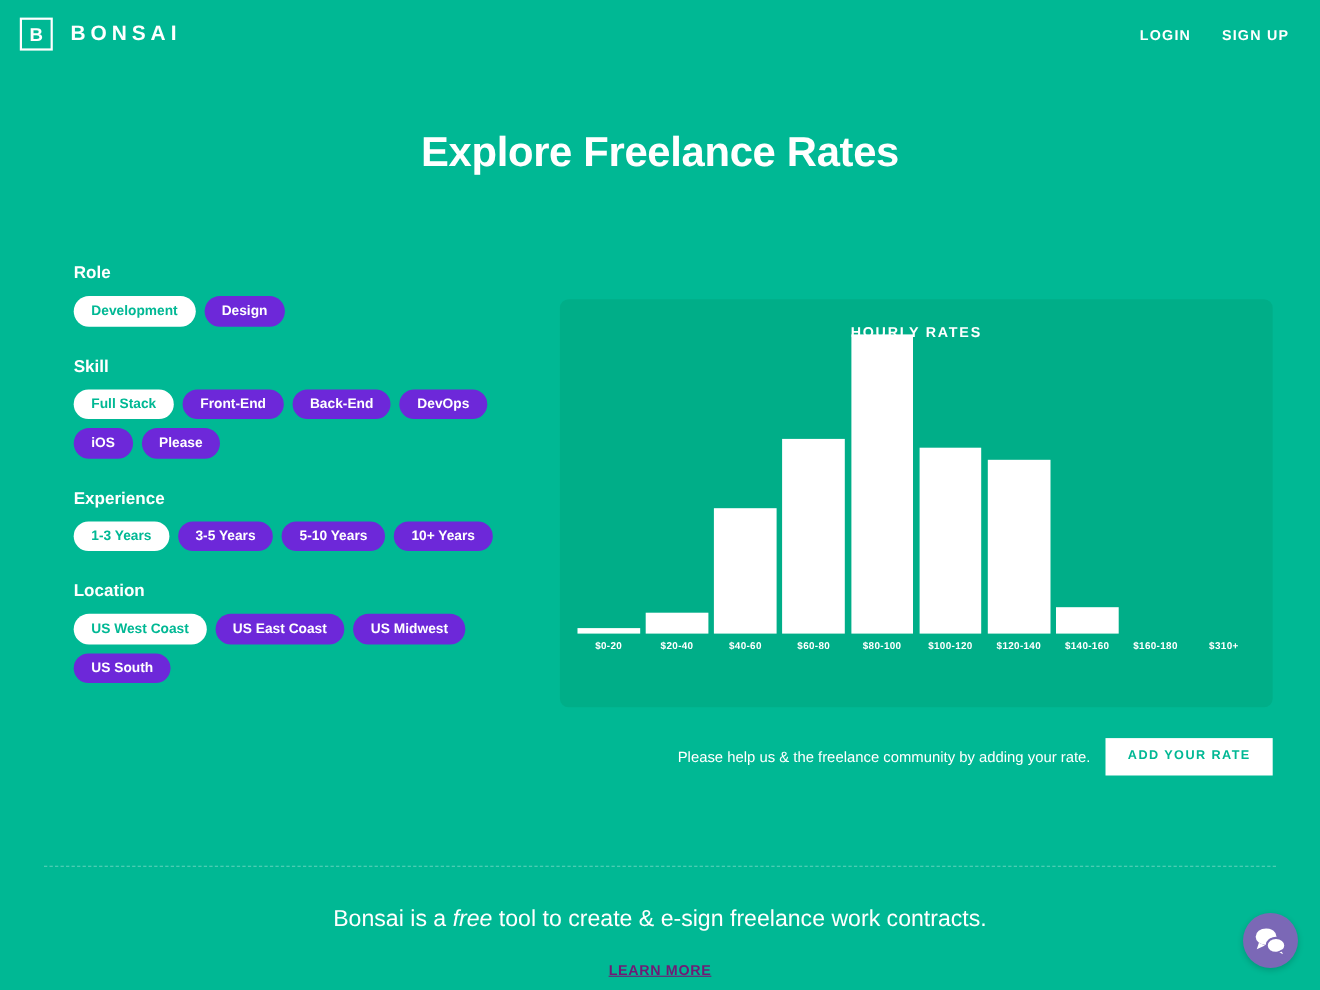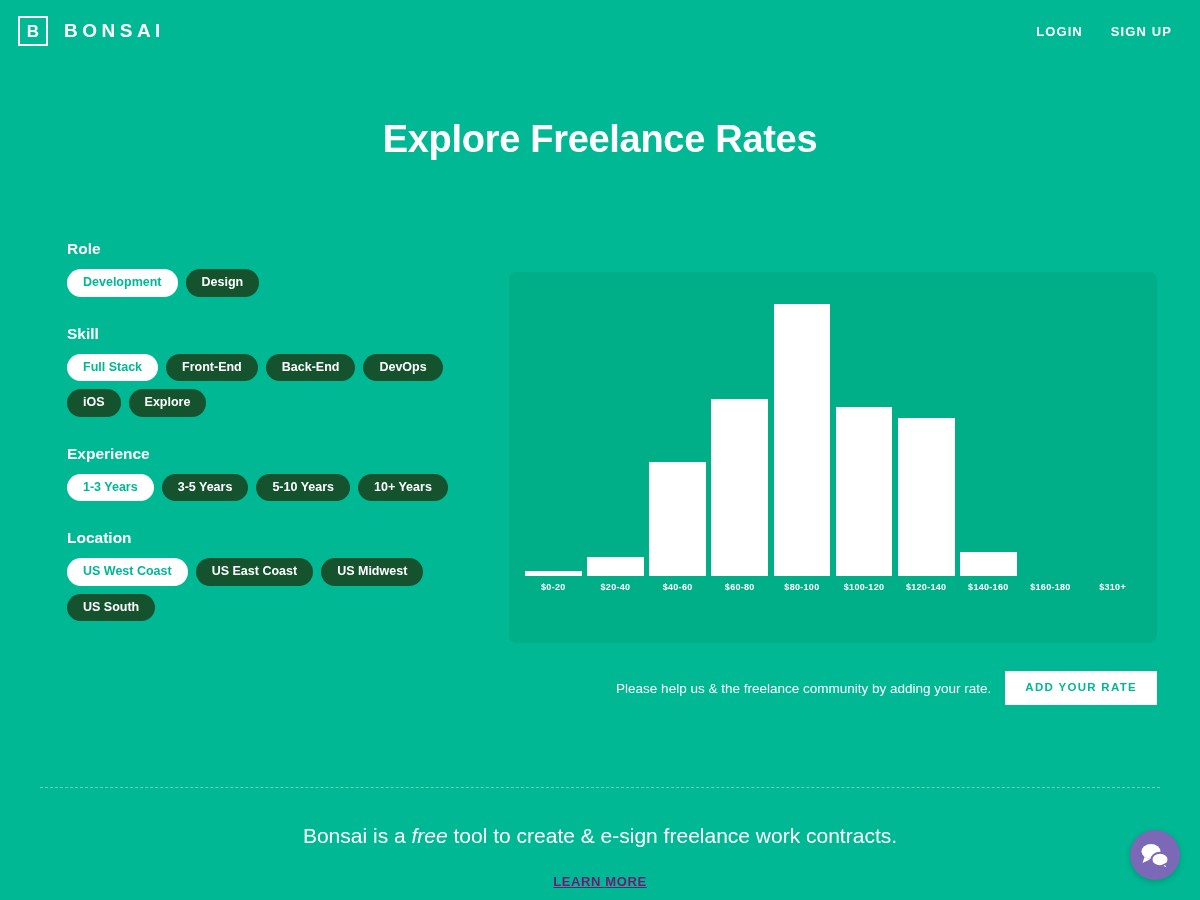--- a/index.html
+++ b/index.html
@@ -46,21 +46,21 @@
   .filter-group:last-child { margin-bottom: 0; }
   .filter-label {
     color: #ffffff; font-size: 15.5px; font-weight: bold; margin-bottom: 11px;
   }
   .pill-row { display: flex; flex-wrap: wrap; gap: 8px; }
   .pill {
     border: 0; border-radius: 999px; cursor: pointer;
     padding: 7px 16px 8px;
     font-family: "Liberation Sans", sans-serif;
     font-size: 12.5px; font-weight: bold; line-height: 1;
-    background: #14532d; color: #ffffff; white-space: nowrap;
+    background: #6d28d9; color: #ffffff; white-space: nowrap;
   }
   .pill.selected { background: #ffffff; color: #00b894; }
 
   
   .chart-panel {
     position: absolute; left: 509px; top: 272px;
     width: 648px; height: 371px;
     background: #00ae88; border-radius: 8px;
   }
   .chart-title {
@@ -160,21 +160,21 @@
     </div>
 
     <div class="filter-group">
       <div class="filter-label">Skill</div>
       <div class="pill-row">
         <button class="pill selected">Full Stack</button>
         <button class="pill">Front-End</button>
         <button class="pill">Back-End</button>
         <button class="pill">DevOps</button>
         <button class="pill">iOS</button>
-        <button class="pill">Explore</button>
+        <button class="pill">Please</button>
       </div>
     </div>
 
     <div class="filter-group">
       <div class="filter-label">Experience</div>
       <div class="pill-row">
         <button class="pill selected">1-3 Years</button>
         <button class="pill">3-5 Years</button>
         <button class="pill">5-10 Years</button>
         <button class="pill">10+ Years</button>
@@ -187,20 +187,21 @@
         <button class="pill selected">US West Coast</button>
         <button class="pill">US East Coast</button>
         <button class="pill">US Midwest</button>
         <button class="pill">US South</button>
       </div>
     </div>
 
   </div>
 
   <div class="chart-panel">
+    <div class="chart-title">HOURLY RATES</div>
     <div class="chart-plot">
       <div class="bars" id="bars">
           <div class="bar-col">
             <div class="bar" style="height: 2%;"></div>
           </div>
           <div class="bar-col">
             <div class="bar" style="height: 7%;"></div>
           </div>
           <div class="bar-col">
             <div class="bar" style="height: 42%;"></div>

